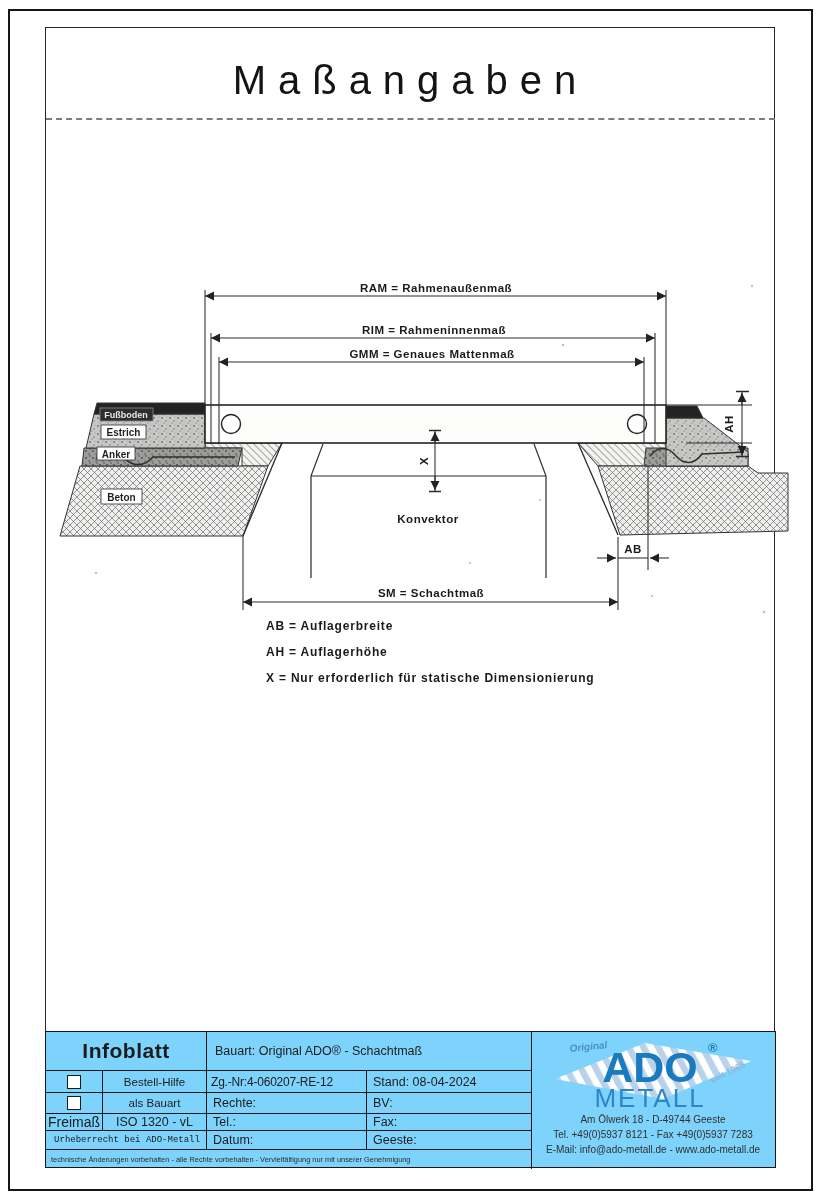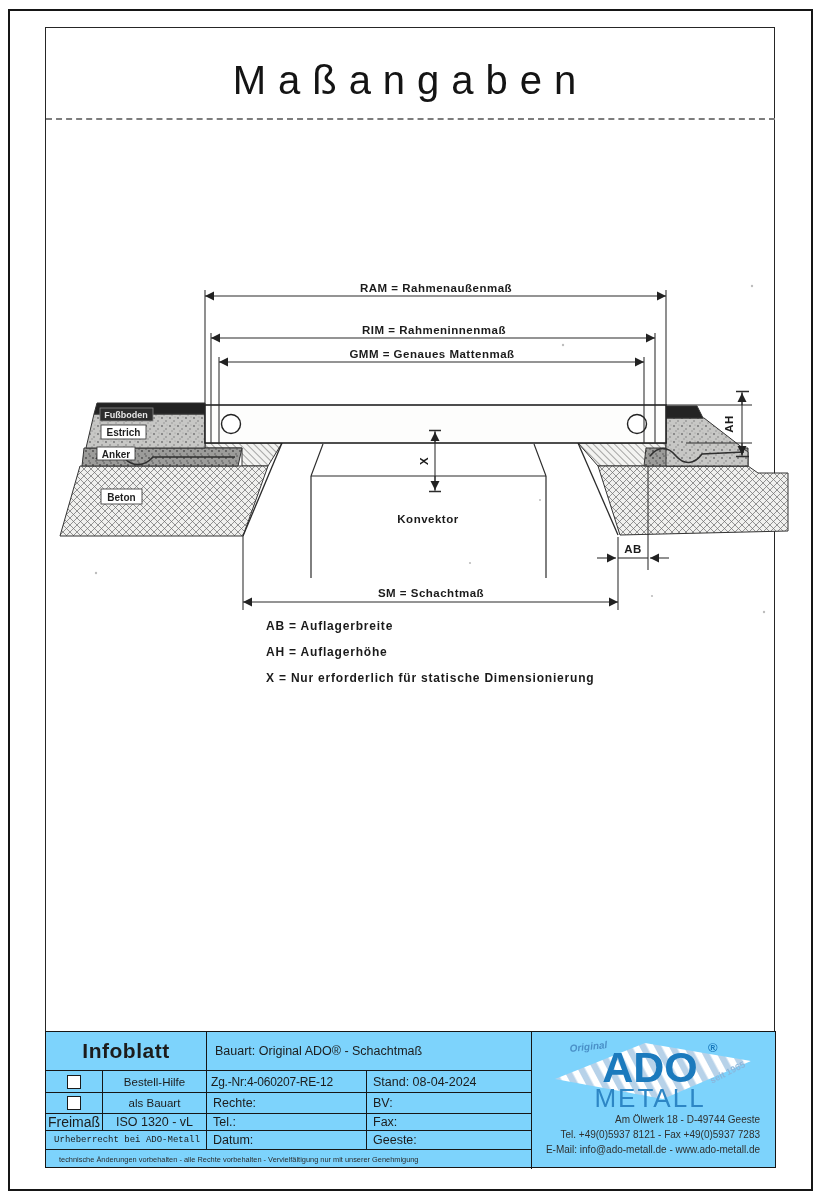--- a/index.html
+++ b/index.html
@@ -22,25 +22,25 @@
     display:flex;align-items:center;overflow:hidden;box-sizing:border-box;}
   .cell.center{justify-content:center;}
   .cell.pad{padding-left:6px;text-align:center;}
   .infoblatt{grid-column:1/3;font-size:21px;font-weight:700;letter-spacing:.5px;}
   .bauart{grid-column:3/5;font-size:12.5px;padding-left:8px;}
   .small-label{font-size:11.5px;}
   .tiny-label{font-size:14px;}
   .field-label{font-size:12.5px;}
   .zg{font-size:12px;letter-spacing:-0.2px;padding-left:4px;}
   .urheber{grid-column:1/3;font-size:9px;padding-left:2px;font-family:Liberation Mono, monospace;}
-  .fineprint{grid-column:1/5;font-size:7.4px;color:#2b2b2b;padding-left:5px;border-bottom:none;margin-left:8px;}
+  .fineprint{grid-column:1/5;font-size:7.4px;color:#2b2b2b;padding-left:5px;border-bottom:none;}
   .cbx{width:12px;height:12px;border:1.5px solid #1a1a1a;background:#fff;}
   .logo-cell{grid-column:5;grid-row:1/7;border-right:none;border-bottom:none;
     display:flex;flex-direction:column;align-items:center;justify-content:flex-start;padding-top:3px;}
-  .address{font-size:10px;color:#30302e;text-align:right;line-height:1.5;margin-top:1px;}
+  .address{font-size:10px;color:#30302e;text-align:center;line-height:1.5;margin-top:1px;}
 
   
   .dimt{font:700 11.5px "Liberation Sans",sans-serif;fill:#1b1b1b;letter-spacing:.5px;}
   .legt{font:700 12px "Liberation Sans",sans-serif;fill:#1b1b1b;letter-spacing:.8px;}
   .layt{font:700 10px "Liberation Sans",sans-serif;fill:#1f1f1f;}
   .laytw{font:700 9px "Liberation Sans",sans-serif;fill:#e6e6e6;}
   .logo-original{font:italic 700 10px "Liberation Sans",sans-serif;}
   .logo-ado{font:700 43px "Liberation Sans",sans-serif;}
   .logo-reg{font:700 13px "Liberation Sans",sans-serif;}
   .logo-seit{font:700 9px "Liberation Sans",sans-serif;}

